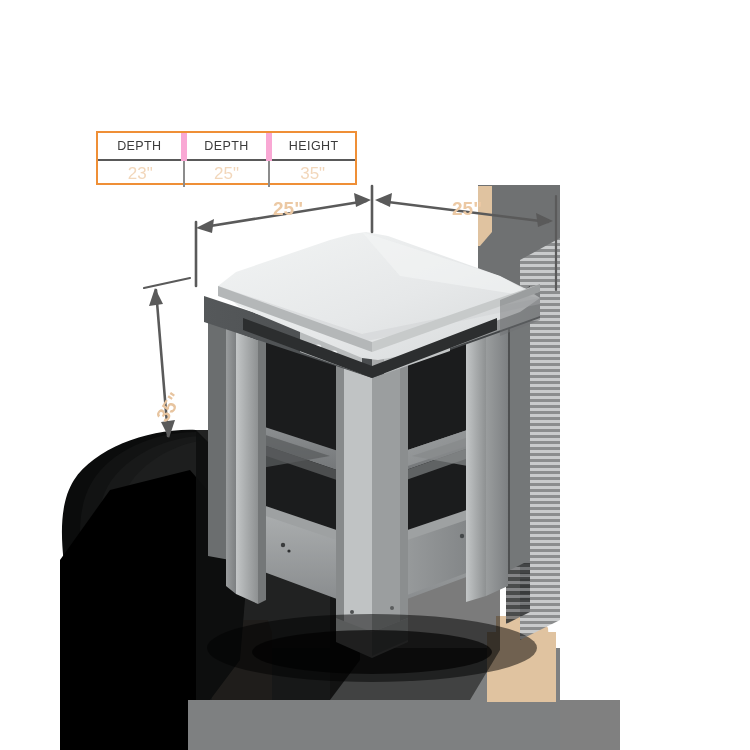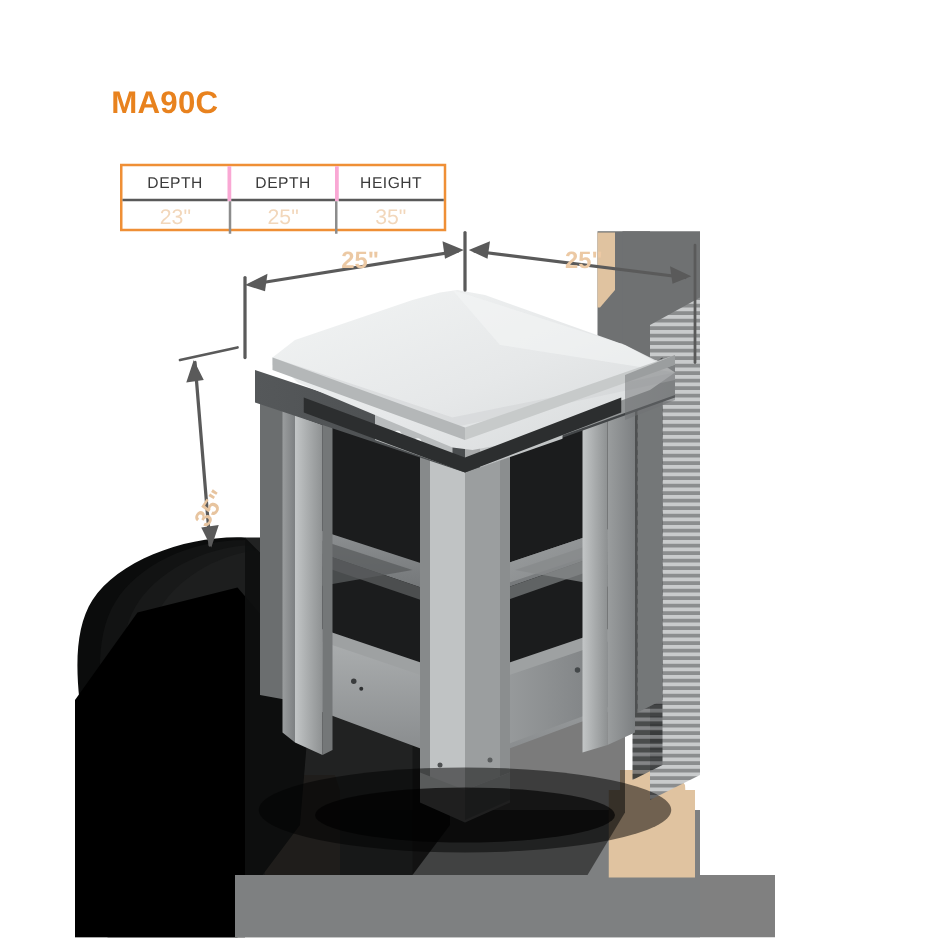--- a/index.html
+++ b/index.html
@@ -40,21 +40,21 @@
     padding:0;
     font-weight:normal;
     box-sizing:border-box;
   }
   #spec-table th{
     height:27px;
     font-size:12.5px;
     color:#3b3b3b;
     letter-spacing:.4px;
     border-bottom:2px solid #595959;
-    border-right:3px solid #f9a8d4;
+    border-right:6px solid #f9a8d4;
     vertical-align:middle;
   }
   #spec-table td{
     height:27px;
     font-size:17px;
     color:#f2d7bb;
     border-right:2px solid #8c8c8c;
     vertical-align:middle;
   }
   #spec-table th:last-child,#spec-table td:last-child{border-right:none;margin-top:33px;}
@@ -301,21 +301,20 @@
       <polygon points="375,200 392,193 390,207"></polygon>
 
       <polygon points="553,221 536,213 538,227"></polygon>
 
       <polygon points="155,288 149,306 163,304"></polygon>
 
       <polygon points="169,438 175,420 161,422"></polygon>
     </g>
   </svg>
 
-  <div id="title">MA90C</div>
 
   <div id="spec-table">
     <table>
       <thead>
         <tr>
           <th>DEPTH</th>
           <th>DEPTH</th>
           <th>HEIGHT</th>
         </tr>
       </thead>

